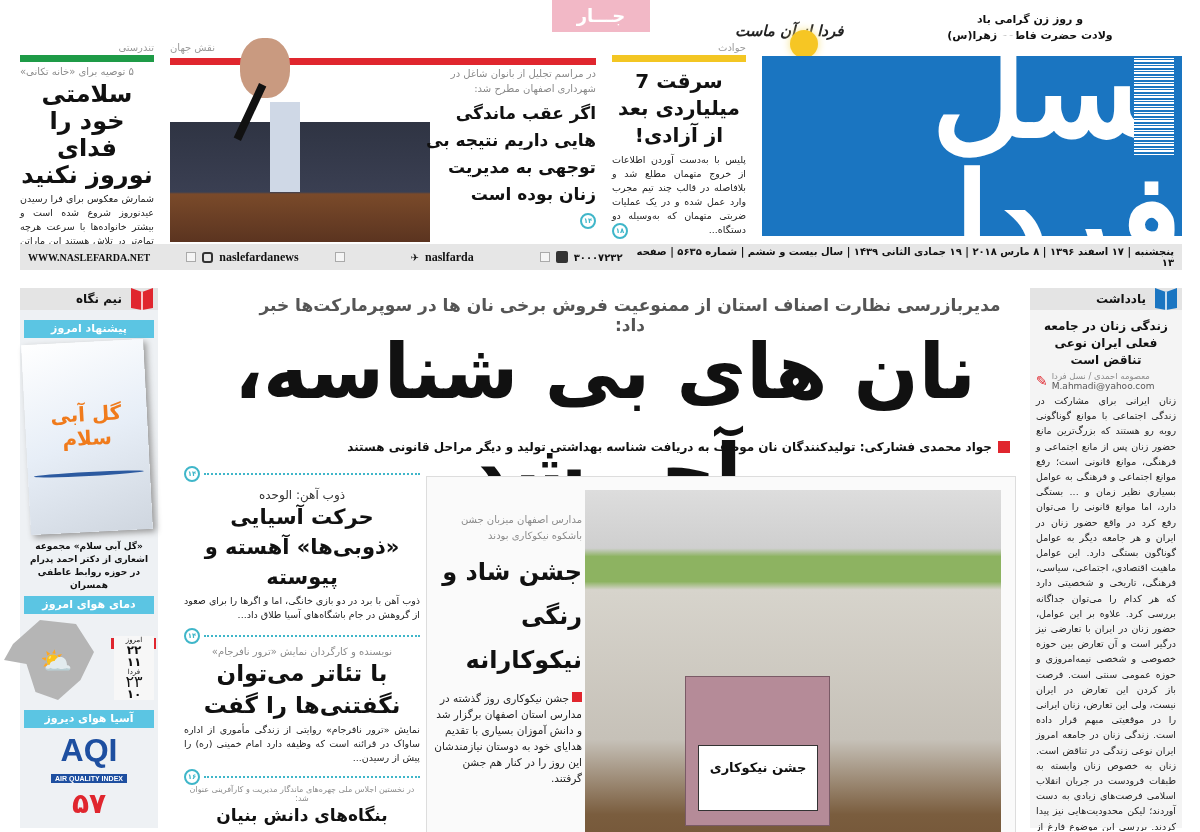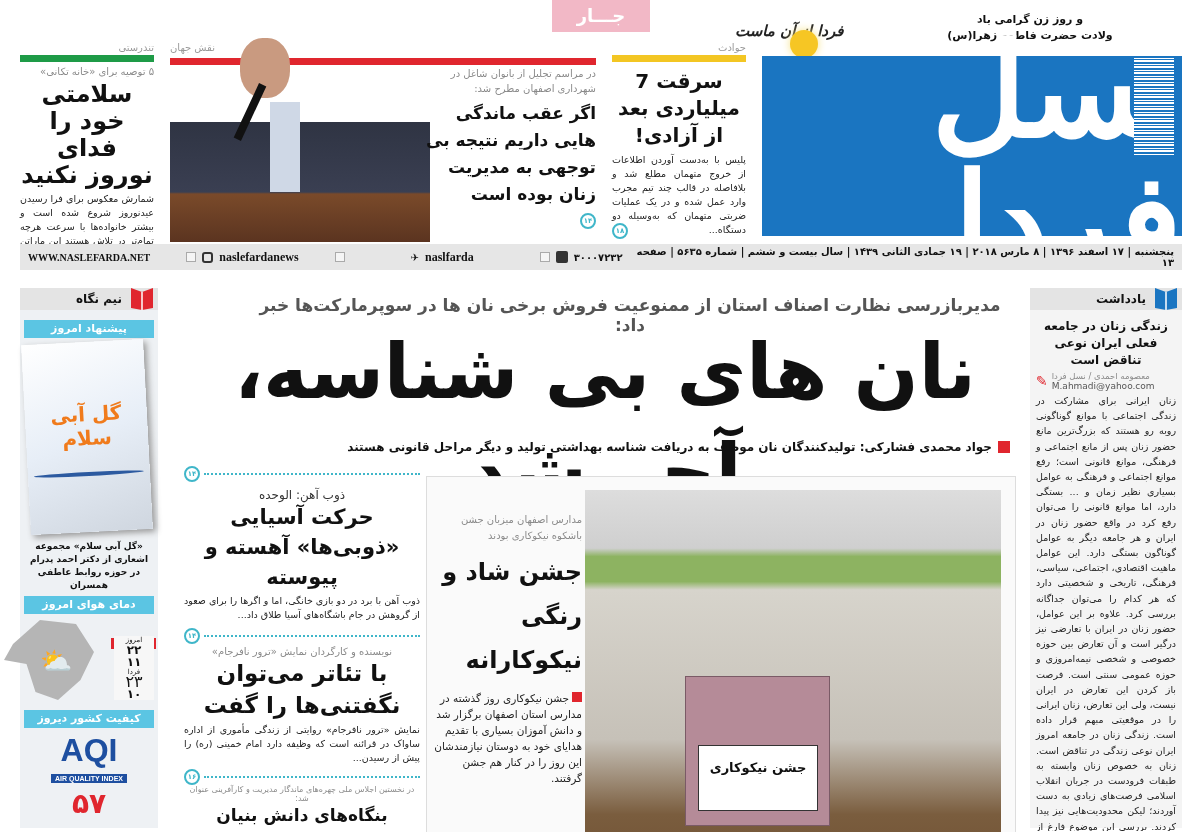--- a/index.html
+++ b/index.html
@@ -69,21 +69,21 @@
   <div class="abs" style="right:0;top:24px;width:170px">
     <div class="gray" style="font-size:10px;line-height:15px;text-align:right">در مراسم تجلیل از بانوان شاغل در شهرداری اصفهان مطرح شد:</div>
     <div style="font-size:17px;font-weight:bold;line-height:27px;text-align:right;margin-top:4px">اگر عقب ماندگی هایی داریم نتیجه بی توجهی به مدیریت زنان بوده است</div>
     <span class="badge-num" style="margin-top:2px">۱۴</span>
   </div>
 </div>
 
 <div class="abs" style="left:20px;top:42px;width:134px">
   <div class="section-label" style="text-align:right">تندرستی</div>
   <div class="section-rule" style="background:#1e9b47;margin-top:2px"></div>
-  <div class="gray" style="font-size:10px;text-align:right;margin-top:4px">۵ توصیه برای «خانه تکانی»</div>
+  <div class="gray" style="font-size:10px;text-align:left;margin-top:4px">۵ توصیه برای «خانه تکانی»</div>
   <div style="font-size:24px;font-weight:bold;line-height:27px;text-align:center;margin-top:4px">سلامتی خود را فدای نوروز نکنید</div>
   <div class="body-text" style="font-size:9.5px;line-height:14px;margin-top:3px">شمارش معکوس برای فرا رسیدن عیدنوروز شروع شده است و بیشتر خانواده‌ها با سرعت هرچه تمام‌تر در تلاش هستند این ماراتن را با موفقیت پشت...</div>
   <span class="badge-num abs" style="left:0;bottom:-2px">۱۷</span>
 </div>
 
 <div class="abs" id="date-bar">
   <span>پنجشنبه | ۱۷ اسفند ۱۳۹۶ | ۸ مارس ۲۰۱۸ | ۱۹ جمادی الثانی ۱۴۳۹ | سال بیست و ششم | شماره ۵۶۳۵ | صفحه ۱۳</span>
   <div class="social">
     <span style="font-family:'Liberation Serif',serif;margin-right:30px">WWW.NASLEFARDA.NET</span>
     <span class="chk"></span>
@@ -190,19 +190,19 @@
     <div style="position:absolute;right:2px;top:24px;background:#e0262e;color:#fff;font-size:8px;padding:1px 4px;font-weight:bold">نیمه ابری</div>
     <div style="position:absolute;right:4px;top:22px;width:40px;text-align:center;background:#f7f7f7">
       <div style="font-size:7px">امروز</div>
       <div style="font-size:12px;font-weight:bold;line-height:12px">۲۲</div>
       <div style="font-size:12px;font-weight:bold;line-height:12px">۱۱</div>
       <div style="font-size:7px">فردا</div>
       <div style="font-size:16px;font-weight:normal;line-height:12px">۲۳</div>
       <div style="font-size:12px;font-weight:bold;line-height:12px">۱۰</div>
     </div>
   </div>
-  <div class="teal-bar" style="margin:0 4px">کیفیت کشور دیروز</div>
+  <div class="teal-bar" style="margin:0 4px">آسیا هوای دیروز</div>
   <div style="text-align:center;margin-top:6px">
     <div style="font-family:'Liberation Sans',sans-serif;font-size:32px;font-weight:bold;color:#1e4fa0;line-height:32px;direction:ltr">AQI</div>
     <div style="display:inline-block;background:#1e4fa0;color:#fff;font-size:7px;padding:1px 4px;direction:ltr;font-family:'Liberation Sans',sans-serif;font-weight:bold">AIR QUALITY INDEX</div>
   </div>
   <div style="text-align:center;color:#e0262e;font-size:28px;font-weight:bold;margin-top:2px">۵۷</div>
 </div>
 
 </body></html>

